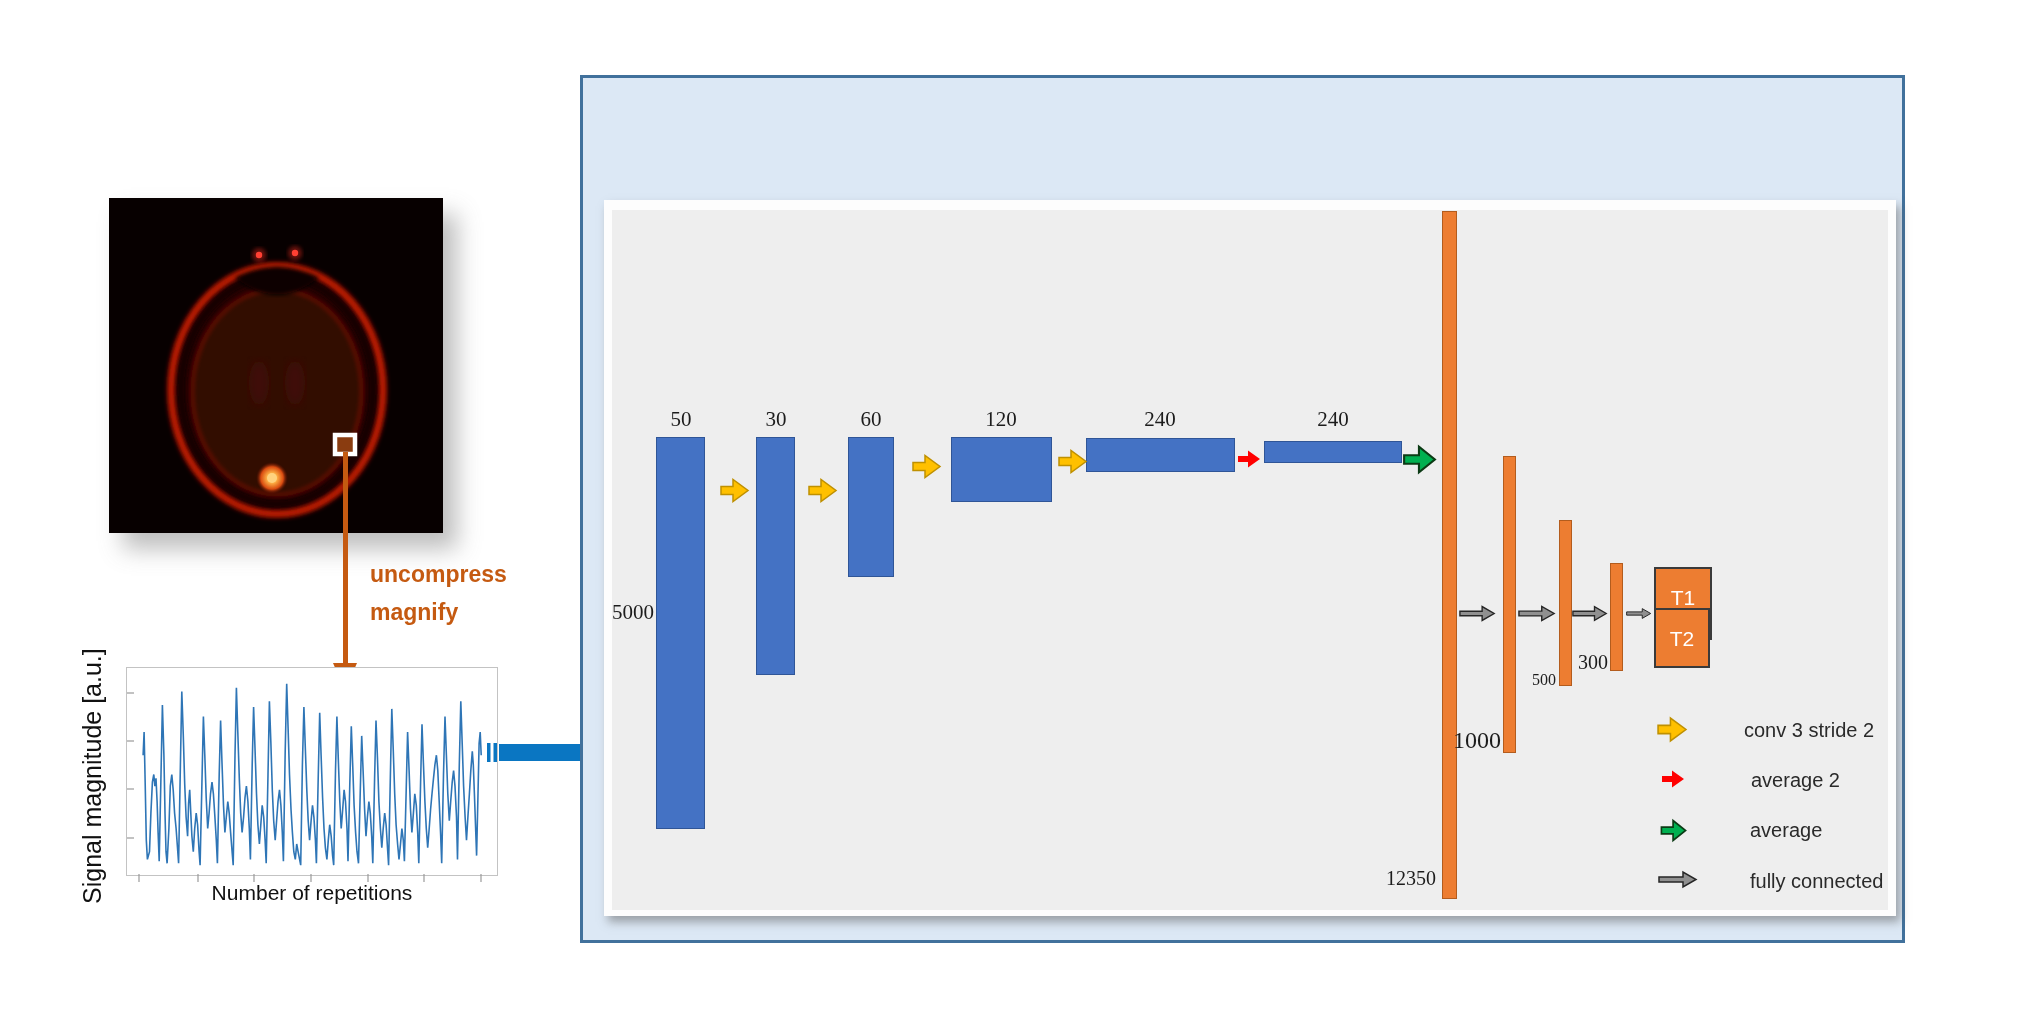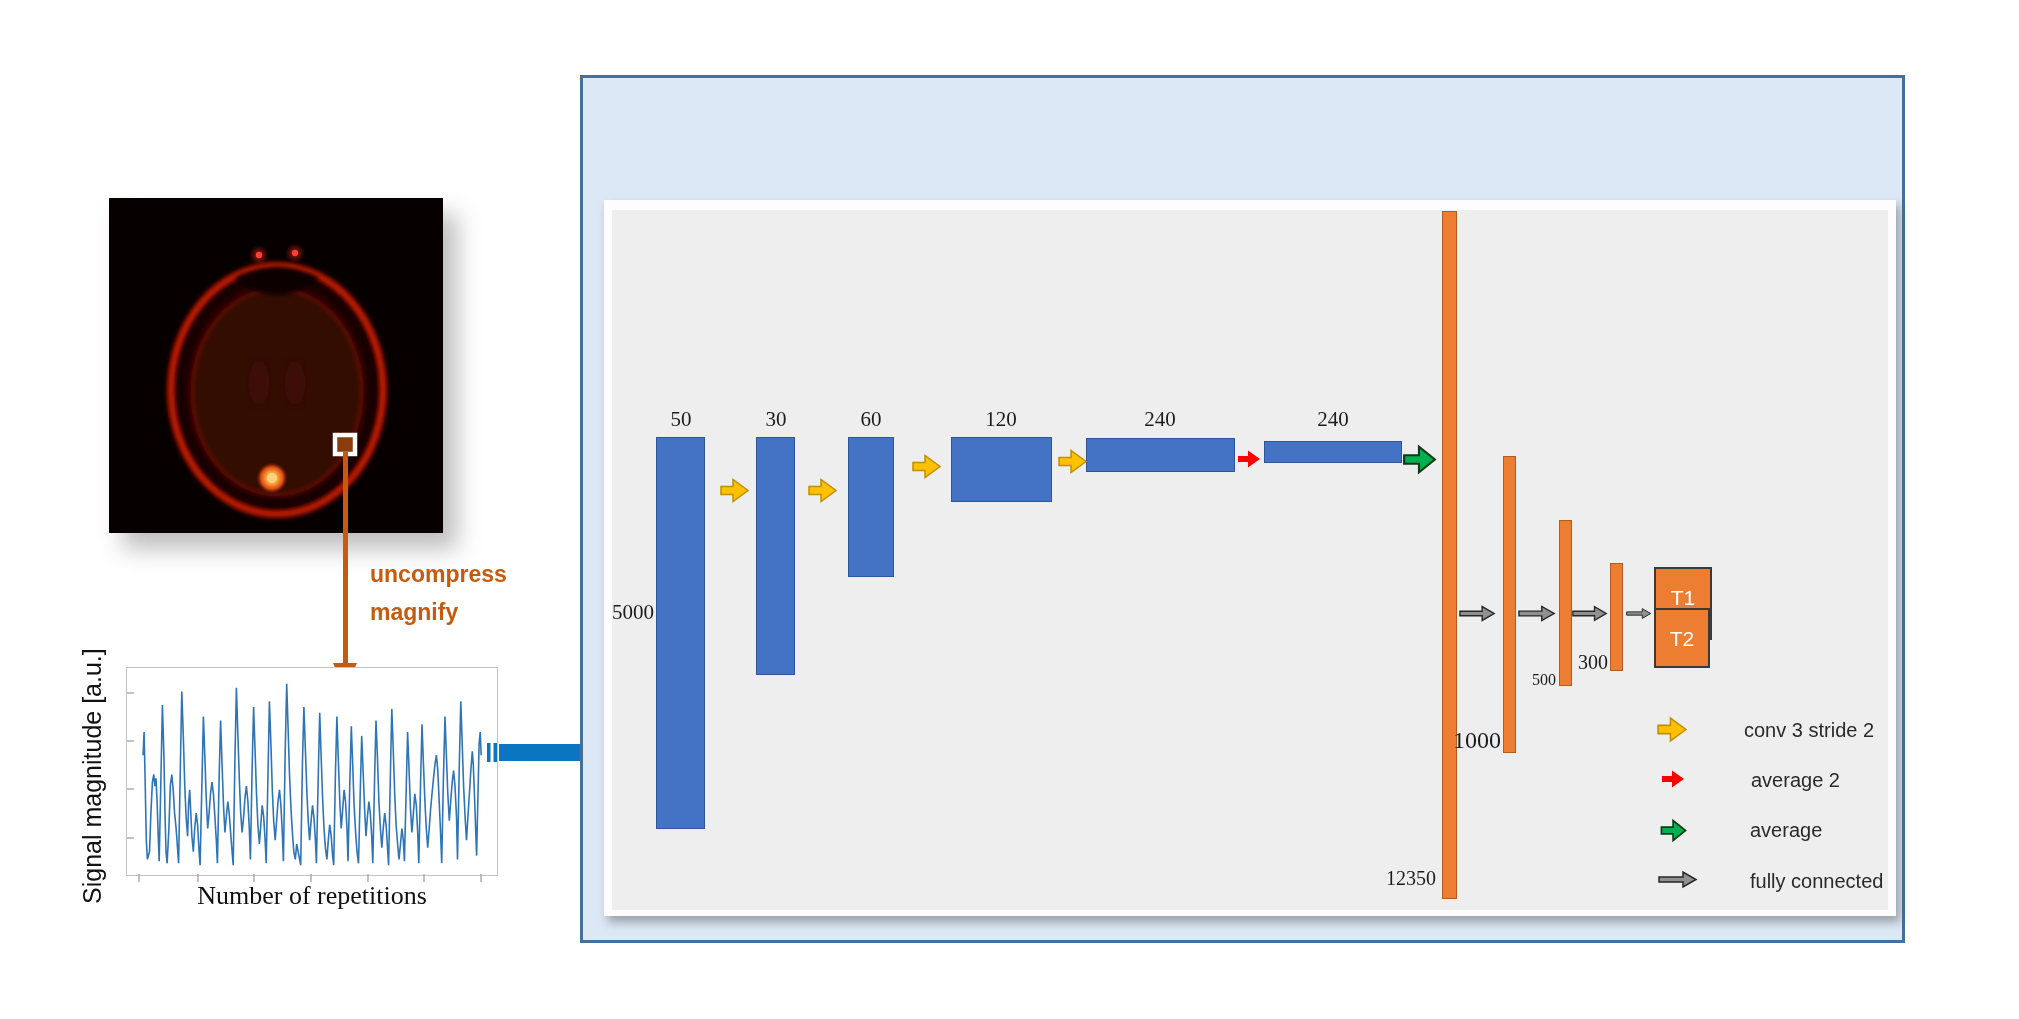--- a/index.html
+++ b/index.html
@@ -18,21 +18,21 @@
   #gray-panel{left:612px;top:210px;width:1276px;height:700px;background:var(--panel-bg);}
   .conv-bar{background:var(--conv-bar);border:1px solid #2f5597;box-sizing:border-box;}
   .fc-bar{background:var(--fc-bar);border:1px solid #b35c1d;box-sizing:border-box;}
   .bar-label{text-align:center;}
   .out-box{background:var(--fc-bar);border:2px solid #3a3a3a;box-sizing:border-box;
            color:#ffffff;font-size:21px;text-align:center;}
   #plot-box{left:126px;top:667px;width:372px;height:209px;background:#ffffff;
             border:1.5px solid #c3c3c3;box-sizing:border-box;}
   #plot-ylabel{left:78px;top:640px;width:30px;height:272px;writing-mode:vertical-rl;
                transform:rotate(180deg);text-align:center;font-size:25px;color:#111;}
-  #plot-xlabel{left:126px;top:881px;width:372px;text-align:center;font-size:26px;color:#111;font-family:Liberation Serif, serif;}
+  #plot-xlabel{left:126px;top:881px;width:372px;text-align:center;font-size:21px;color:#111;}
   .annot{left:370px;font-size:23px;font-weight:bold;color:var(--annotation);}
   #uncompress-line{left:343px;top:452px;width:5px;height:213px;background:var(--annotation);}
   #uncompress-head{left:333px;top:663px;width:0;height:0;border-left:12px solid transparent;
                    border-right:12px solid transparent;border-top:28px solid var(--annotation);}
 </style>
 </head>
 <body>
 
 <div id="canvas">
 

